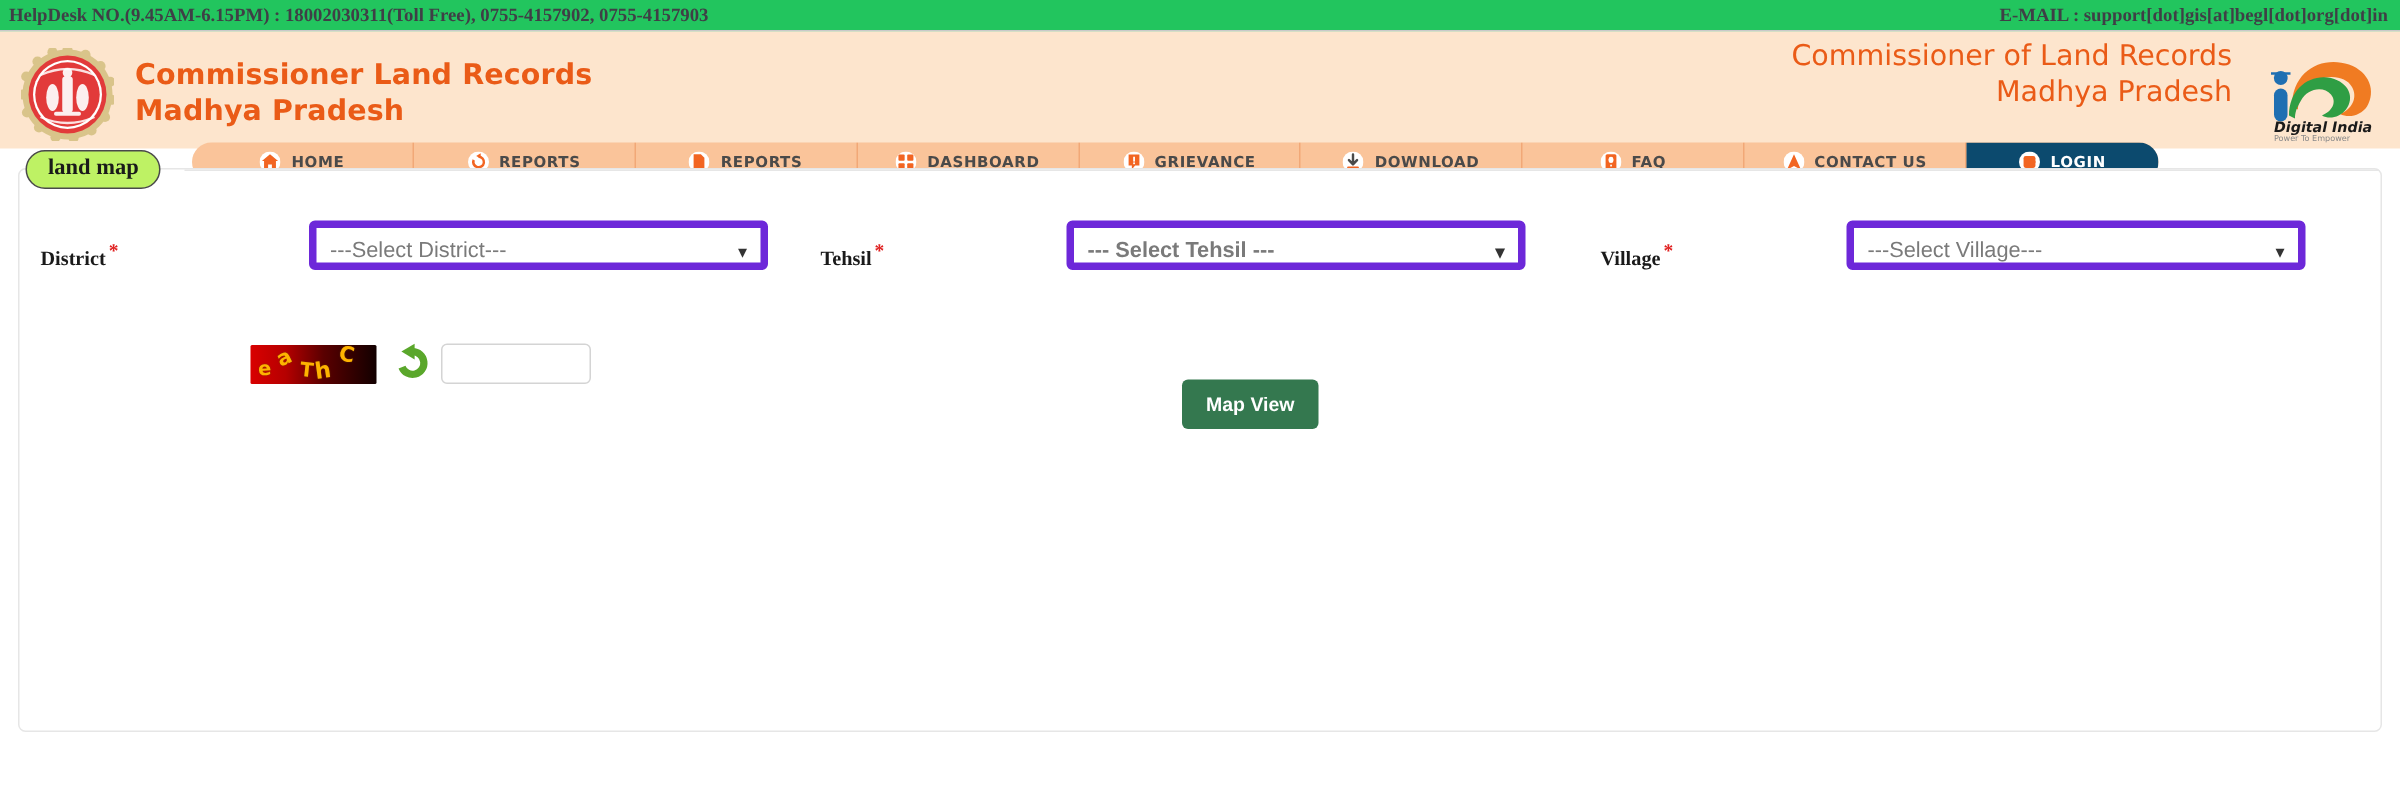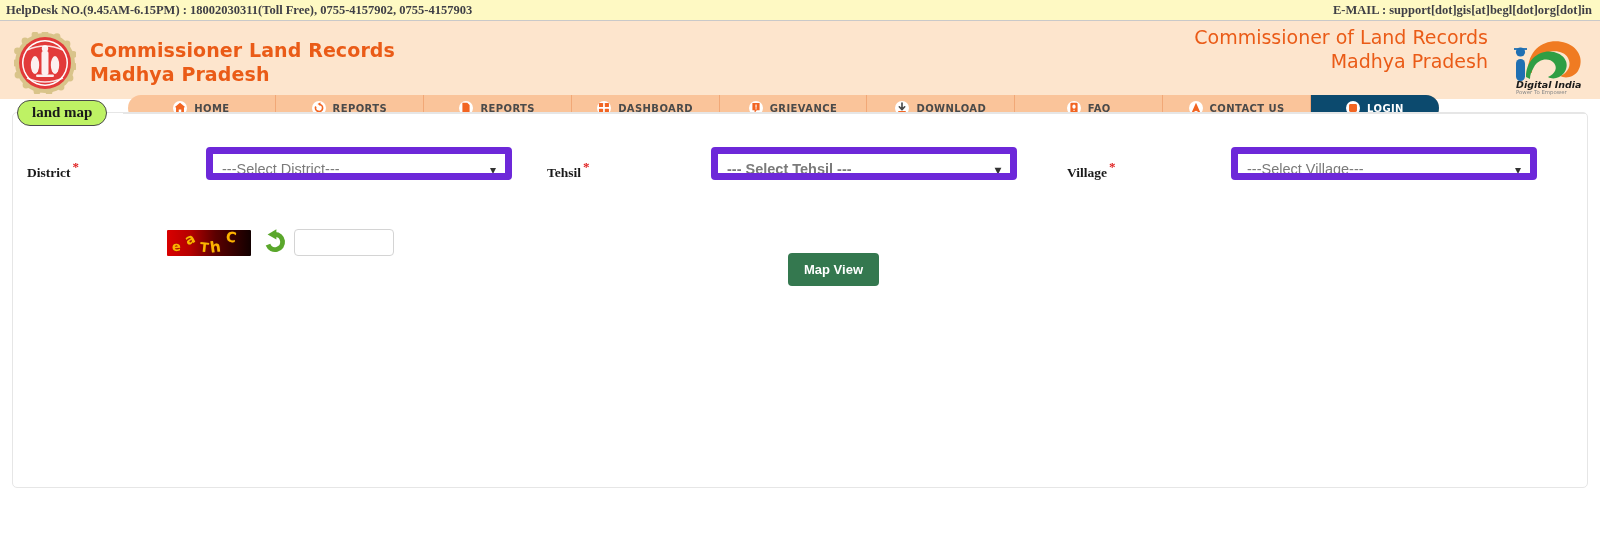--- a/index.html
+++ b/index.html
@@ -7,21 +7,21 @@
     margin: 0; padding: 0;
     width: 1600px; height: 536px;
     background: #ffffff;
     font-family: "Liberation Sans", sans-serif;
     overflow: hidden;
   }
 
   
   .topbar {
     height: 21px;
-    background: #fef9c3;
+    background: #22c55e;
     display: flex;
     align-items: center;
     justify-content: space-between;
     padding: 0 8px 0 6px;
     font-family: "Liberation Serif", serif;
     font-weight: bold;
     font-size: 12.5px;
     color: #3f3f46;
     border-bottom: 1px solid #c9c9c9;
   }
@@ -156,21 +156,21 @@
     color: #1a1a1a;
     position: absolute;
     top: 12px;
     white-space: nowrap;
   }
   .req { color: #e02020; font-size: 13px; vertical-align: super; margin-left: 2px; }
   .sel {
     position: absolute;
     top: 0;
     height: 33px;
-    border: 7px solid #6d28d9;
+    border: 5px solid #6d28d9;
     border-radius: 4px;
     background: #fff;
     font-family: "Liberation Sans", sans-serif;
     font-size: 14.5px;
     color: #7a7a7a;
     padding: 0 26px 0 9px;
     line-height: 31px;
     cursor: pointer;
     white-space: nowrap;
     overflow: hidden;

